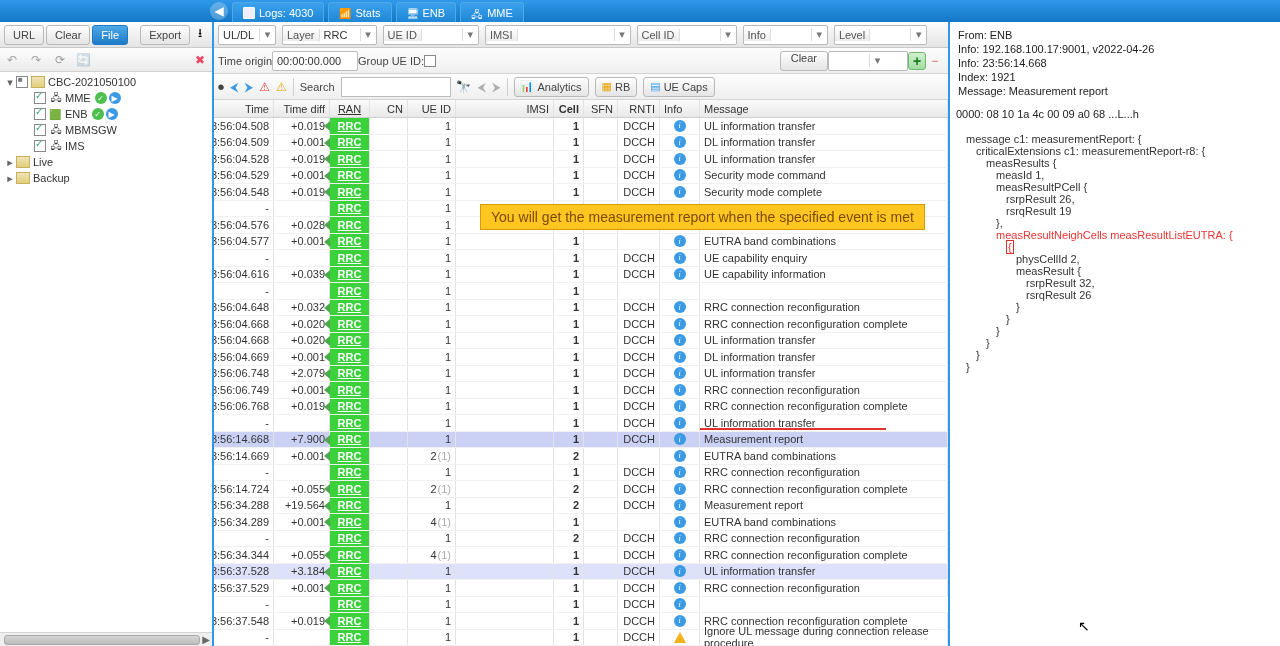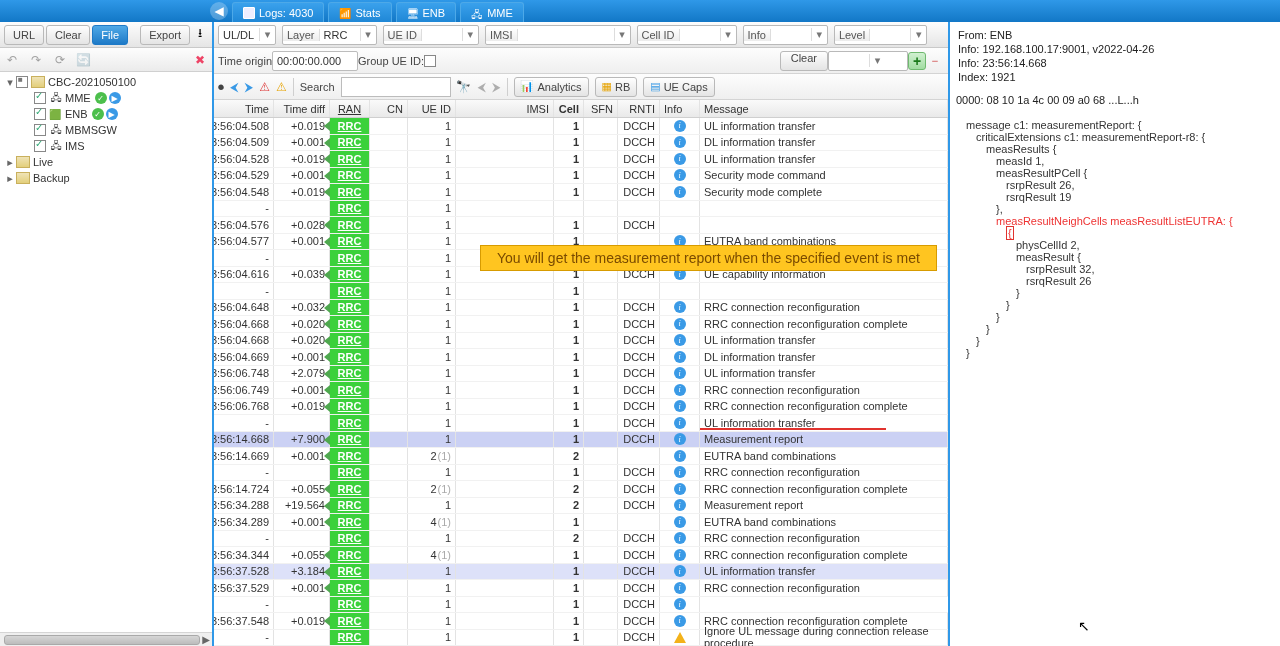--- a/index.html
+++ b/index.html
@@ -94,21 +94,21 @@
 
 .rpane { width:330px; display:flex; flex-direction:column; background:#fff;justify-content:center; }
 .rinfo { padding:6px 8px; font-size:11px; color:#222; }
 .rinfo .line { line-height:14px; white-space:pre; }
 .rdata { flex:1; background:#fff; padding:4px 6px 20px 6px; font-family:Menlo,Consolas,monospace; font-size:11px; color:#333; overflow:auto; }
 .rdata .hex { color:#222; }
 .rdata .hl { color:#e33; }
 .rdata .bhl { color:#e33; border:1px solid #e1332e; padding:0 1px; }
 
 
-.annot { position:absolute; background:#ffc520; border:1px solid #d79b00; color:#7a4b00; font-size:14px; padding:4px 16px; white-space:nowrap;margin-top:41px; }
+.annot { position:absolute; background:#ffc520; border:1px solid #d79b00; color:#7a4b00; font-size:14px; padding:4px 10px; white-space:nowrap; }
 
 
 .cursor { position:absolute; font-size:14px; color:#000; }
 </style>
 </head>
 <body>
 
 <div class="app">
   <div class="topbar">
     <div class="title">Amarisoft Web GUI 2022-04-26</div>
@@ -778,20 +778,21 @@
           </div>
       </div>
     </div>
 
     <div class="rpane">
       <div class="rinfo">
         <div class="line"><span>From: </span><span>ENB</span></div>
         <div class="line"><span>Info: </span><span>192.168.100.17:9001, v2022-04-26</span></div>
         <div class="line"><span>Info: </span><span>23:56:14.668</span></div>
         <div class="line"><span>Index: </span><span>1921</span></div>
+        <div class="line"><span>Message: </span><span>Measurement report</span></div>
       </div>
       <div class="rdata" id="rdata"><div class="hex">0000:  08 10 1a 4c 00 09 a0 68                          ...L...h</div><br><div style="padding-left: 10px;">message c1: measurementReport: {</div><div style="padding-left: 20px;">criticalExtensions c1: measurementReport-r8: {</div><div style="padding-left: 30px;">measResults {</div><div style="padding-left: 40px;">measId 1,</div><div style="padding-left: 40px;">measResultPCell {</div><div style="padding-left: 50px;">rsrpResult 26,</div><div style="padding-left: 50px;">rsrqResult 19</div><div style="padding-left: 40px;">},</div><div style="padding-left: 40px;"><span class="hl">measResultNeighCells measResultListEUTRA: {</span></div><div style="padding-left: 50px;"><span class="bhl">{</span></div><div style="padding-left: 60px;">physCellId 2,</div><div style="padding-left: 60px;">measResult {</div><div style="padding-left: 70px;">rsrpResult 32,</div><div style="padding-left: 70px;">rsrqResult 26</div><div style="padding-left: 60px;">}</div><div style="padding-left: 50px;">}</div><div style="padding-left: 40px;">}</div><div style="padding-left: 30px;">}</div><div style="padding-left: 20px;">}</div><div style="padding-left: 10px;">}</div></div>
     </div>
   </div>
 </div>
 
 <div class="annot" style="left:480px; top:204px;">You will get the measurement report when the specified event is met</div>
 
 <div class="underline-red" style="left:700px; top:428px; width:186px;"></div>
 

